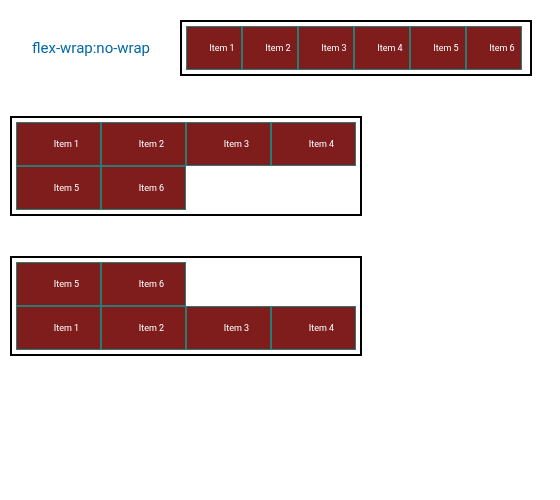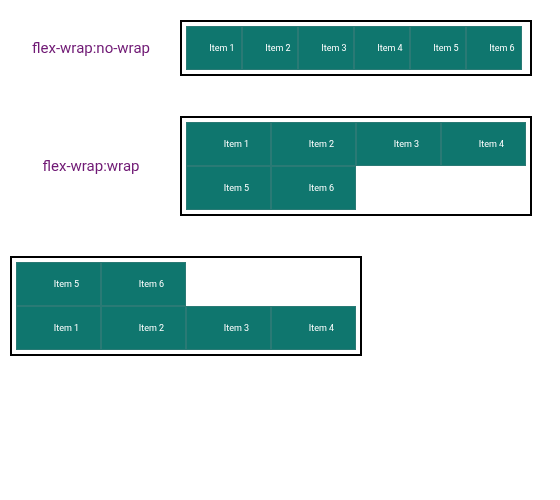--- a/index.html
+++ b/index.html
@@ -11,38 +11,38 @@
     width: 560px;
   }
   .row {
     display: flex;
     align-items: center;
     margin-bottom: 40px;
   }
   .label {
     width: 170px;
     font-size: 15px;
-    color: #701a75;
+    color: #0369a1;
     text-align: center;
     padding-right: 8px;
   }
   .container {
     border: 2px solid #000;
     padding: 4px;
     background: #fff;
     width: 352px;
   }
   .flexbox {
     display: flex;
   }
   .flexbox.nowrap { flex-wrap: nowrap; }
   .flexbox.wrap { flex-wrap: wrap; }
   .flexbox.wrap-reverse { flex-wrap: wrap-reverse; }
   .item {
-    background: #0f766e;
+    background: #7f1d1d;
     color: #fff;
     border: 1px solid #2a7a75;
     font-size: 9px;
     display: flex;
     align-items: center;
     justify-content: center;
     height: 44px;
     flex: 0 0 auto;
     padding-left: 16px;
   }
@@ -60,21 +60,20 @@
       <div class="item">Item 2</div>
       <div class="item">Item 3</div>
       <div class="item">Item 4</div>
       <div class="item">Item 5</div>
       <div class="item">Item 6</div>
     </div>
   </div>
 </div>
 
 <div class="row">
-  <div class="label">flex-wrap:wrap</div>
   <div class="container">
     <div class="flexbox wrap">
       <div class="item">Item 1</div>
       <div class="item">Item 2</div>
       <div class="item">Item 3</div>
       <div class="item">Item 4</div>
       <div class="item">Item 5</div>
       <div class="item">Item 6</div>
     </div>
   </div>

